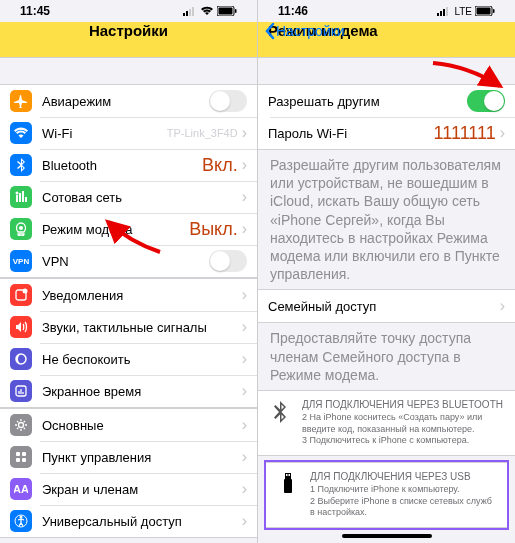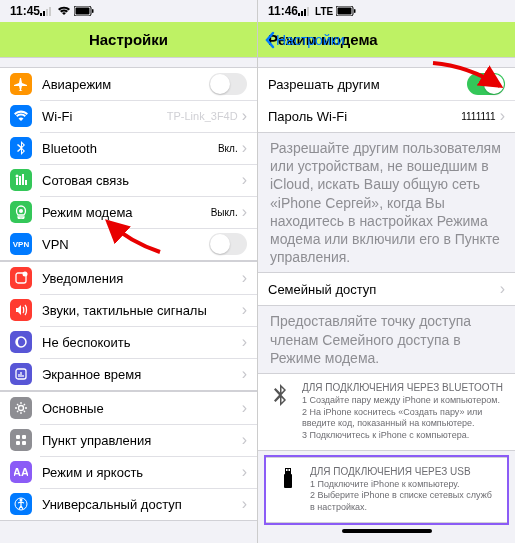--- a/index.html
+++ b/index.html
@@ -1,35 +1,35 @@
 <!DOCTYPE html>
 <html><head>
 <meta charset="utf-8">
 <style>
 *{margin:0;padding:0;box-sizing:border-box;font-family:-apple-system,Helvetica,Arial,sans-serif;-webkit-font-smoothing:antialiased}
 body{background:#fff;width:515px;height:543px;overflow:hidden}
 .container{display:flex;width:515px;height:543px}
 .pane{flex:1;background:#f2f2f7;display:flex;flex-direction:column;border-right:1px solid #ccc;position:relative;overflow:hidden}
 .pane:last-child{border-right:none}
-.statusbar{height:22px;display:flex;align-items:center;padding:0 10px;font-size:12px;font-weight:600;background:#f2f2f7}
+.statusbar{height:22px;display:flex;justify-content:space-between;align-items:center;padding:0 20px;font-size:12px;font-weight:600;background:#f2f2f7}
 .sb-right{display:flex;gap:3px;align-items:center}
-.nav{height:36px;display:flex;align-items:center;justify-content:center;background:#bef264;border-bottom:1px solid #d1d1d6;position:relative}
+.nav{height:36px;display:flex;justify-content:center;background:#fde047;border-bottom:1px solid #d1d1d6;position:relative}
 .nav-title{font-size:15px;font-weight:600}
 .nav-back{position:absolute;left:6px;display:flex;align-items:center;color:#007aff;font-size:14px}
 .nav-back svg{margin-right:0}
 .scroll{flex:1;overflow-y:auto}
 .group{background:#fff;border-top:1px solid #d1d1d6;border-bottom:1px solid #d1d1d6}
-.group.first{margin-top:9px}
+.group.first{margin-top:26px}
 .row{display:flex;align-items:center;height:32px;padding:0 10px 0 10px;position:relative}
 .row+.row::before{content:"";position:absolute;left:40px;right:0;top:0;height:1px;background:#e0e0e5}
 .pane.right .row+.row::before{left:12px}
 .icon{width:22px;height:22px;border-radius:5px;margin-right:10px;display:flex;align-items:center;justify-content:center;flex-shrink:0}
 .icon svg{width:14px;height:14px;fill:#fff}
 .label{flex:1;font-size:13px;color:#000}
-.value{font-size:10px;color:#000000;margin-right:4px}
+.value{font-size:18px;color:#c2410c;margin-right:4px}
 .chev{color:#c7c7cc}
 .toggle{width:38px;height:22px;border-radius:11px;background:#e9e9ea;position:relative}
 .toggle.on{background:#34c759}
 .toggle::after{content:"";position:absolute;width:20px;height:20px;border-radius:50%;background:#fff;top:1px;left:1px;box-shadow:0 1px 2px rgba(0,0,0,.2)}
 .toggle.on::after{left:17px}
 .footer-text{font-size:14px;color:#8e8e93;padding:6px 12px;line-height:1.3}
 .conn-section{background:#fff;border-top:1px solid #d1d1d6;border-bottom:1px solid #d1d1d6;padding:8px 10px;display:flex;gap:10px}
 .conn-section+.conn-section{border-top:none}
 .conn-icon{width:24px;display:flex;align-items:flex-start;justify-content:center;padding-top:2px}
 .conn-body{flex:1}
@@ -112,21 +112,21 @@
             <span class="value">Вкл.</span>
             <span class="chev">›</span>
           </div>
           <div class="row">
             <span class="icon bg-green">
               <svg viewBox="0 0 14 14">
                 <path d="M2 5h2v7H2zM5 3h2v9H5zM8 1h2v11H8zM11 7h2v5h-2z"></path>
                 <circle cx="3" cy="3" r="1.5"></circle>
               </svg>
             </span>
-            <span class="label">Сотовая связь</span>
+            <span class="label">Сотовая сеть</span>
             <span class="chev">›</span>
           </div>
           <div class="row">
             <span class="icon bg-green2">
               <svg viewBox="0 0 14 14">
                 <path d="M7 14c-2 0-3-1-3-2h6c0 1-1 2-3 2zM4 10c-1-1-1.5-2.5-1.5-4C2.5 3 4.5 1 7 1s4.5 2 4.5 5c0 1.5-.5 3-1.5 4H4z" fill="none" stroke="#fff" stroke-width="1.3"></path>
                 <circle cx="7" cy="6" r="2"></circle>
               </svg>
             </span>
             <span class="label">Режим модема</span>
@@ -205,21 +205,21 @@
             </span>
             <span class="label">Пункт управления</span>
             <span class="chev">›</span>
           </div>
           <div class="row">
             <span class="icon bg-blue2">
               <svg viewBox="0 0 14 14">
                 <text x="7" y="11" text-anchor="middle" font-size="11" fill="#fff" font-weight="bold">AA</text>
               </svg>
             </span>
-            <span class="label">Режим и яркость</span>
+            <span class="label">Экран и членам</span>
             <span class="chev">›</span>
           </div>
           <div class="row">
             <span class="icon bg-blue3">
               <svg viewBox="0 0 14 14">
                 <circle cx="7" cy="3" r="1.5"></circle>
                 <path d="M7 5v4M4 6l3-1 3 1M5 12l2-3 2 3" stroke="#fff" stroke-width="1.3" fill="none"></path>
                 <circle cx="7" cy="7" r="6" fill="none" stroke="#fff" stroke-width="1"></circle>
               </svg>
             </span>
@@ -241,21 +241,21 @@
   <div class="pane right">
     <div class="statusbar">
       <span>11:46</span>
       <span class="sb-right">
         <svg width="14" height="10" viewBox="0 0 14 10">
             <rect x="0" y="7" width="2" height="3" fill="#000"></rect>
             <rect x="3" y="5" width="2" height="5" fill="#000"></rect>
             <rect x="6" y="3" width="2" height="7" fill="#000"></rect>
             <rect x="9" y="1" width="2" height="9" fill="#ccc"></rect>
           </svg>
-        <span style="font-size:10px;font-weight:700">LTE</span>
+        <span style="font-size:10px;font-weight:400">LTE</span>
         <svg width="20" height="10" viewBox="0 0 20 10">
             <rect x="0" y="0" width="17" height="10" rx="2" fill="none" stroke="#000"></rect>
             <rect x="1.5" y="1.5" width="14" height="7" rx="1" fill="#000"></rect>
             <rect x="18" y="3" width="1.5" height="4" rx="0.7" fill="#000"></rect>
           </svg>
       </span>
     </div>
     <div class="nav" style="justify-content:flex-start;padding-left:4px">
       <span class="nav-back">
         <svg width="12" height="18" viewBox="0 0 12 18">
@@ -289,21 +289,20 @@
 
       <div id="conn-holder">
           <div class="conn-section">
             <div class="conn-icon">
               <svg width="14" height="22" viewBox="0 0 14 22">
                 <path d="M7 0v8.5L2.5 4 1 5.5 6 11l-5 5.5L2.5 18 7 13.5V22l6-6-4.5-5L13 6zM8.5 3.5L11 6l-2.5 2.5zM8.5 13.5L11 16l-2.5 2.5z" fill="#555"></path>
               </svg>
             </div>
             <div class="conn-body">
               <div class="conn-title">ДЛЯ ПОДКЛЮЧЕНИЯ ЧЕРЕЗ BLUETOOTH</div>
-              <div class="conn-step">1 Создайте пару между iPhone и компьютером.</div>
               <div class="conn-step">2 На iPhone коснитесь «Создать пару» или введите код, показанный на компьютере.</div>
               <div class="conn-step">3 Подключитесь к iPhone с компьютера.</div>
             </div>
           </div>
           <div class="boxed">
             <div class="conn-section">
               <div class="conn-icon">
                 <svg width="14" height="22" viewBox="0 0 14 22">
                   <rect x="4" y="0" width="6" height="6" fill="#000"></rect>
                   <rect x="5" y="1" width="1.5" height="2" fill="#fff"></rect>

